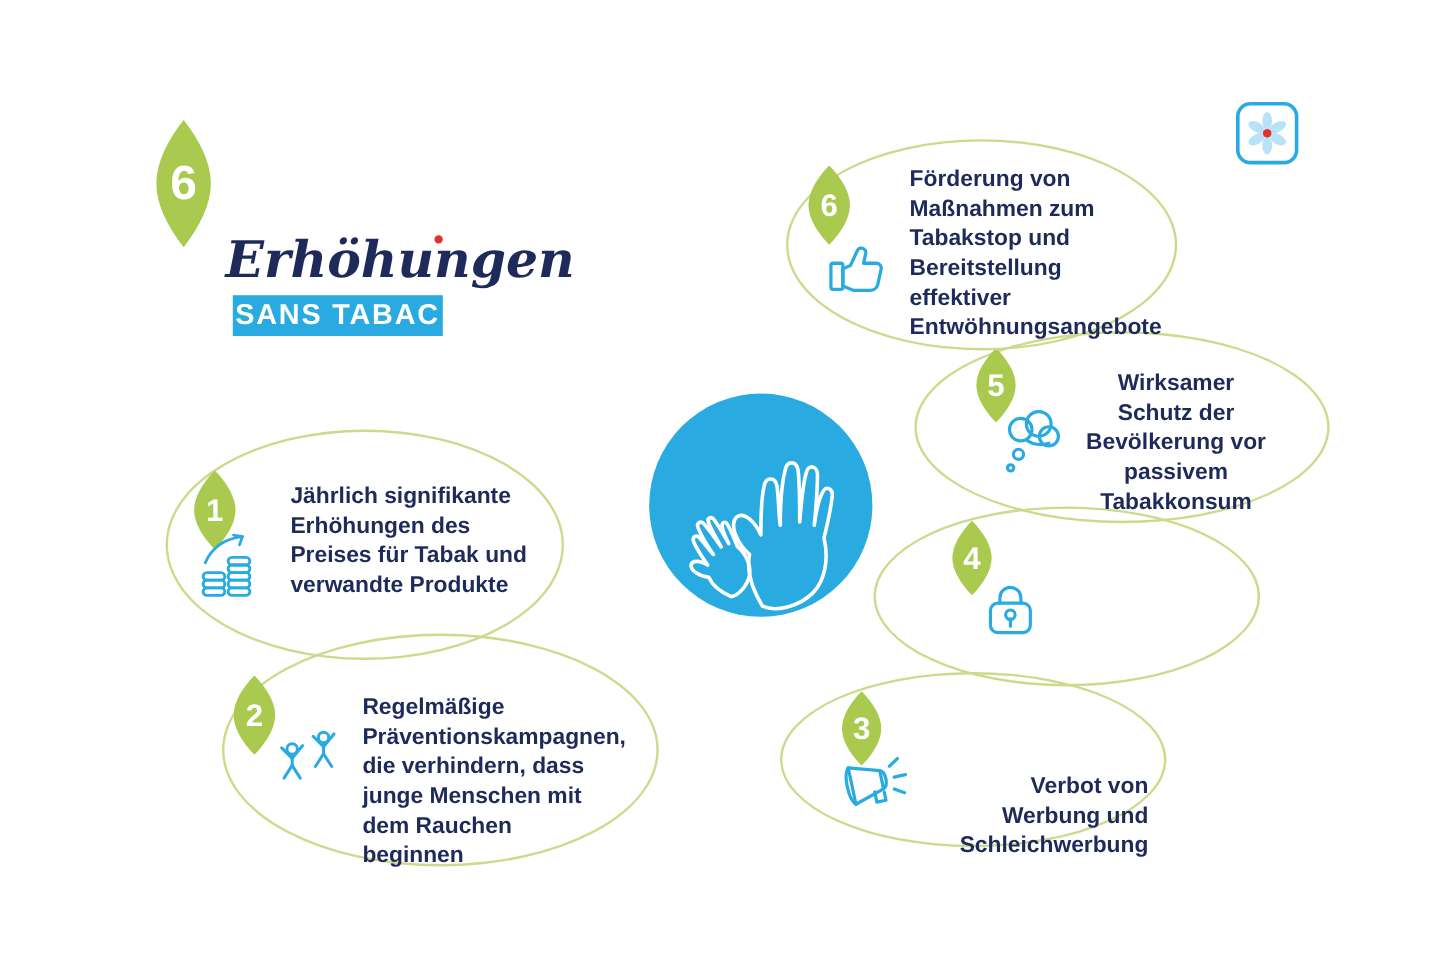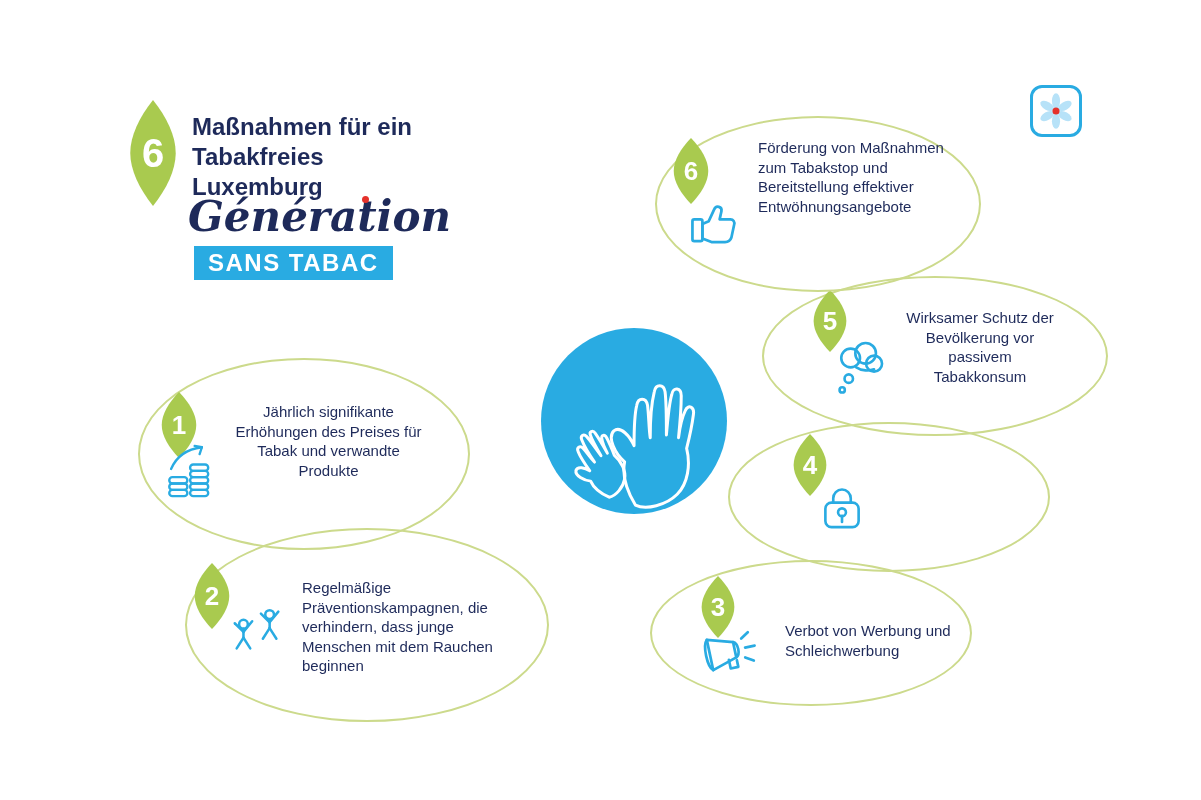--- a/index.html
+++ b/index.html
@@ -11,40 +11,40 @@
     position:absolute;border:2px solid #ccda8c;border-radius:50%;
     background:transparent;
   }
   .leaf{position:absolute;}
   .leaf svg{width:100%;height:100%;display:block;}
   .leaf .num{
     position:absolute;inset:0;display:flex;align-items:center;justify-content:center;
     color:#ffffff;font-weight:bold;
   }
   .mtext{
-    position:absolute;color:#1e2a5a;font-weight:normal;font-size:15px;line-height:1.3;
+    position:absolute;color:#1e2a5a;font-weight:bold;font-size:19px;line-height:1.3;
   }
   .icon{position:absolute;}
   .icon svg{width:100%;height:100%;display:block;}
   #title{
     position:absolute;left:192px;top:112px;width:262px;
     color:#1e2a5a;font-weight:bold;font-size:24px;line-height:1.25;
   }
   #gen-script{
     position:absolute;left:188px;top:192px;
     color:#1e2a5a;font-family:"DejaVu Serif",serif;font-style:italic;font-weight:bold;
     font-size:42px;letter-spacing:0px;white-space:nowrap;
   }
   #gen-dot{
     position:absolute;left:362px;top:196px;width:7px;height:7px;border-radius:50%;
     background:#e5312b;
   }
   #sans-tabac{
     position:absolute;left:194px;top:246px;background:#29abe2;color:#ffffff;
-    font-weight:bold;font-size:24px;letter-spacing:1.5px;padding:3px 14px;white-space:nowrap;
+    font-weight:bold;font-size:24px;letter-spacing:1.5px;padding:3px 2px;white-space:nowrap;
   }
   #corner-logo{
     position:absolute;left:1030px;top:85px;width:52px;height:52px;
     border:3px solid #29abe2;border-radius:12px;box-sizing:border-box;background:#fff;
   }
   #center-circle{
     position:absolute;left:541px;top:328px;width:186px;height:186px;border-radius:50%;
     background:#29abe2;
   }
 </style>
@@ -53,23 +53,22 @@
 
 <div id="stage">
 
   <div class="leaf" style="left:128px;top:100px;width:50px;height:106px;">
     <svg viewBox="0 0 44 80" preserveAspectRatio="none">
       <path d="M22 0 C34 13 42 27 42 40 C42 53 34 67 22 80 C10 67 2 53 2 40 C2 27 10 13 22 0 Z" fill="#a9ca4f"></path>
     </svg>
     <span class="num" style="font-size:40px;">6</span>
   </div>
 
-  <div id="title">Maßnahmen für ein Tabakfreies Luxemburg</div>
-
-  <div id="gen-script">Génération</div>
+
+  <div id="gen-script">Erhöhungen</div>
   <div id="gen-dot"></div>
   <div id="sans-tabac">SANS TABAC</div>
 
   <div id="corner-logo">
     <svg viewBox="0 0 52 52">
       <g fill="#b7e2f8">
         <ellipse cx="26" cy="14.5" rx="4.6" ry="8.5"></ellipse>
         <ellipse cx="26" cy="14.5" rx="4.6" ry="8.5" transform="rotate(60 26 26)"></ellipse>
         <ellipse cx="26" cy="14.5" rx="4.6" ry="8.5" transform="rotate(120 26 26)"></ellipse>
         <ellipse cx="26" cy="14.5" rx="4.6" ry="8.5" transform="rotate(180 26 26)"></ellipse>
@@ -116,21 +115,21 @@
         <rect x="31" y="34" width="20" height="7" rx="3.5"></rect>
         <rect x="31" y="41" width="20" height="7" rx="3.5"></rect>
         <rect x="31" y="48" width="20" height="7" rx="3.5"></rect>
         <rect x="31" y="55" width="20" height="7" rx="3.5"></rect>
         <path d="M10 32 C16 18 28 10 44 8"></path>
         <path d="M44 8 L36 6.5"></path>
         <path d="M44 8 L41.5 15.5"></path>
       </g>
     </svg>
   </div>
-  <div class="mtext" style="left:226px;top:402px;width:205px;text-align:center;">Jährlich signifikante Erhöhungen des Preises für Tabak und verwandte Produkte</div>
+  <div class="mtext" style="left:242px;top:402px;width:205px;">Jährlich signifikante Erhöhungen des Preises für Tabak und verwandte Produkte</div>
 
   <div class="ellipse" style="left:185px;top:528px;width:360px;height:190px;"></div>
   <div class="leaf" style="left:193px;top:563px;width:38px;height:66px;">
     <svg viewBox="0 0 44 80" preserveAspectRatio="none">
       <path d="M22 0 C34 13 42 27 42 40 C42 53 34 67 22 80 C10 67 2 53 2 40 C2 27 10 13 22 0 Z" fill="#a9ca4f"></path>
     </svg>
     <span class="num" style="font-size:26px;">2</span>
   </div>
   <div class="icon" style="left:224px;top:600px;width:68px;height:62px;">
     <svg viewBox="0 0 64 64">
@@ -165,21 +164,21 @@
         <path d="M12 16 L12 48 L38 40 L38 24 Z"></path>
         <path d="M12 16 C6.5 21 6.5 43 12 48"></path>
         <path d="M38 24 C43 26 43 38 38 40"></path>
         <path d="M30 41 v9 h8 v-7"></path>
         <path d="M47 22 l8 -5"></path>
         <path d="M49 32 h10"></path>
         <path d="M47 42 l8 5"></path>
       </g>
     </svg>
   </div>
-  <div class="mtext" style="left:785px;top:621px;width:172px;">Verbot von Werbung und Schleichwerbung</div>
+  <div class="mtext" style="left:785px;top:644px;width:172px;text-align:right;">Verbot von Werbung und Schleichwerbung</div>
 
   <div class="ellipse" style="left:728px;top:422px;width:318px;height:146px;"></div>
   <div class="leaf" style="left:792px;top:434px;width:36px;height:62px;">
     <svg viewBox="0 0 44 80" preserveAspectRatio="none">
       <path d="M22 0 C34 13 42 27 42 40 C42 53 34 67 22 80 C10 67 2 53 2 40 C2 27 10 13 22 0 Z" fill="#a9ca4f"></path>
     </svg>
     <span class="num" style="font-size:26px;">4</span>
   </div>
   <div class="icon" style="left:814px;top:478px;width:56px;height:58px;">
     <svg viewBox="0 0 64 64">

